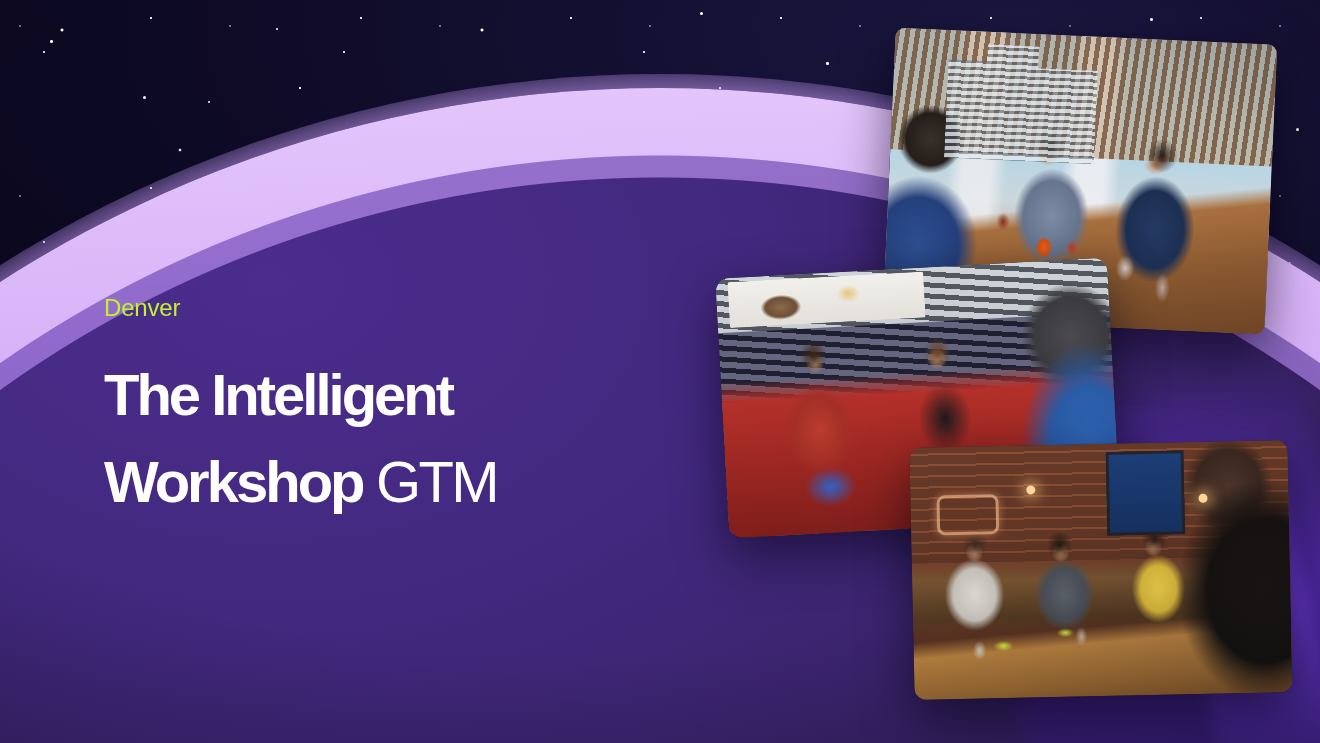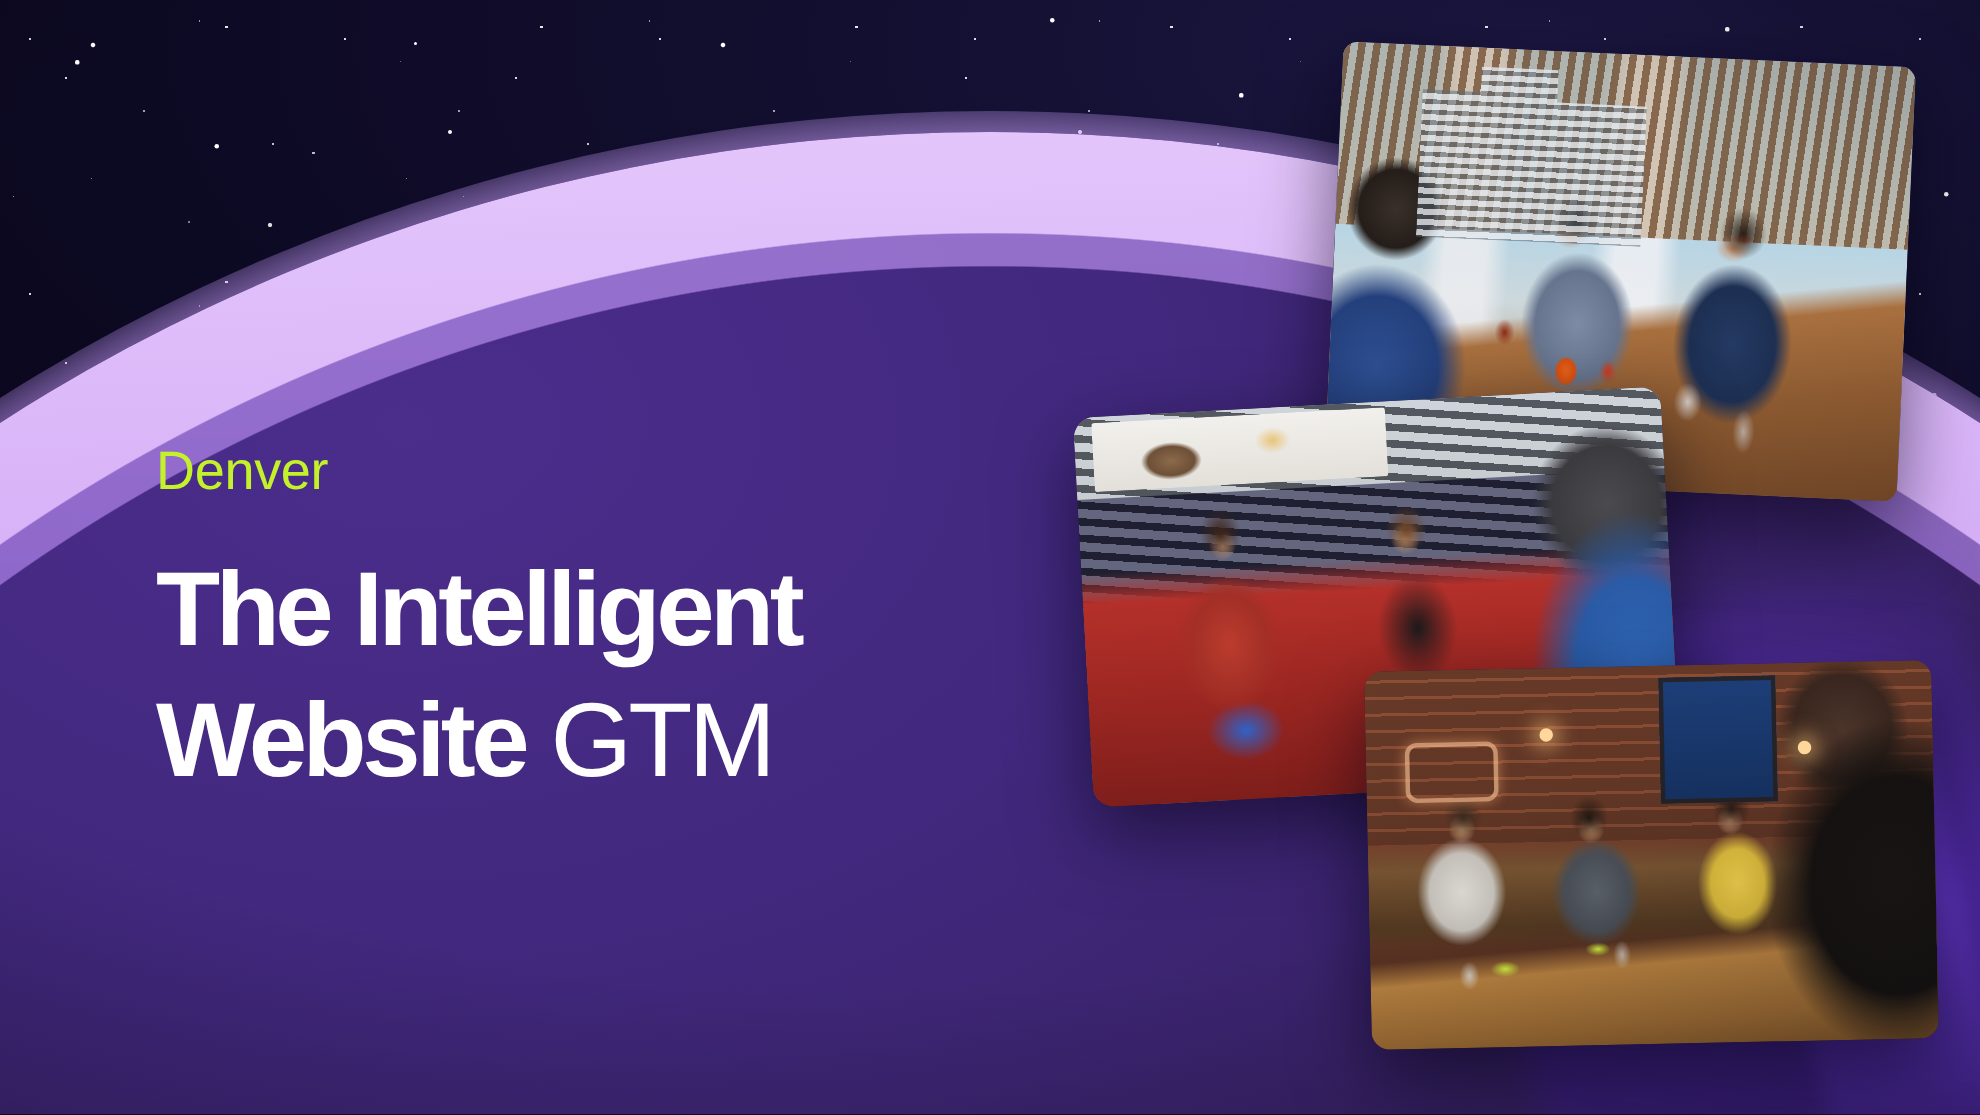--- a/index.html
+++ b/index.html
@@ -129,29 +129,29 @@
     pointer-events:none;
   }
 
   
   .copy {
     position:absolute;
     left:104px; top:296px;
     width:620px;
   }
   .eyebrow {
-    font-size:36px;
+    font-size:24px;
     line-height:1.0;
     letter-spacing:-0.2px;
     color:#c4f22a;
     font-weight:400;
     margin-bottom:31px;
   }
   .headline {
-    font-size:70px;
+    font-size:58px;
     line-height:87px;
     letter-spacing:-2.6px;
     color:#ffffff;
     font-weight:300;
     white-space:nowrap;
   }
   .headline .hl-strong { font-weight:700; letter-spacing:-3.0px; }
   .headline .hl-light  { font-weight:300; }
   .hl-line { display:block; }
 
@@ -399,18 +399,18 @@
   <div class="vignette"></div>
 
   <div class="copy">
     <div class="eyebrow">Denver</div>
 
     <h1 class="headline">
       <span class="hl-line">
         <span class="hl-strong">The Intelligent</span>
       </span>
       <span class="hl-line">
-        <span class="hl-strong">Website</span><span class="hl-light"> GTM</span>
+        <span class="hl-strong">Workshop</span><span class="hl-light"> GTM</span>
       </span>
     </h1>
   </div>
 
 </div>
 
 </body></html>

